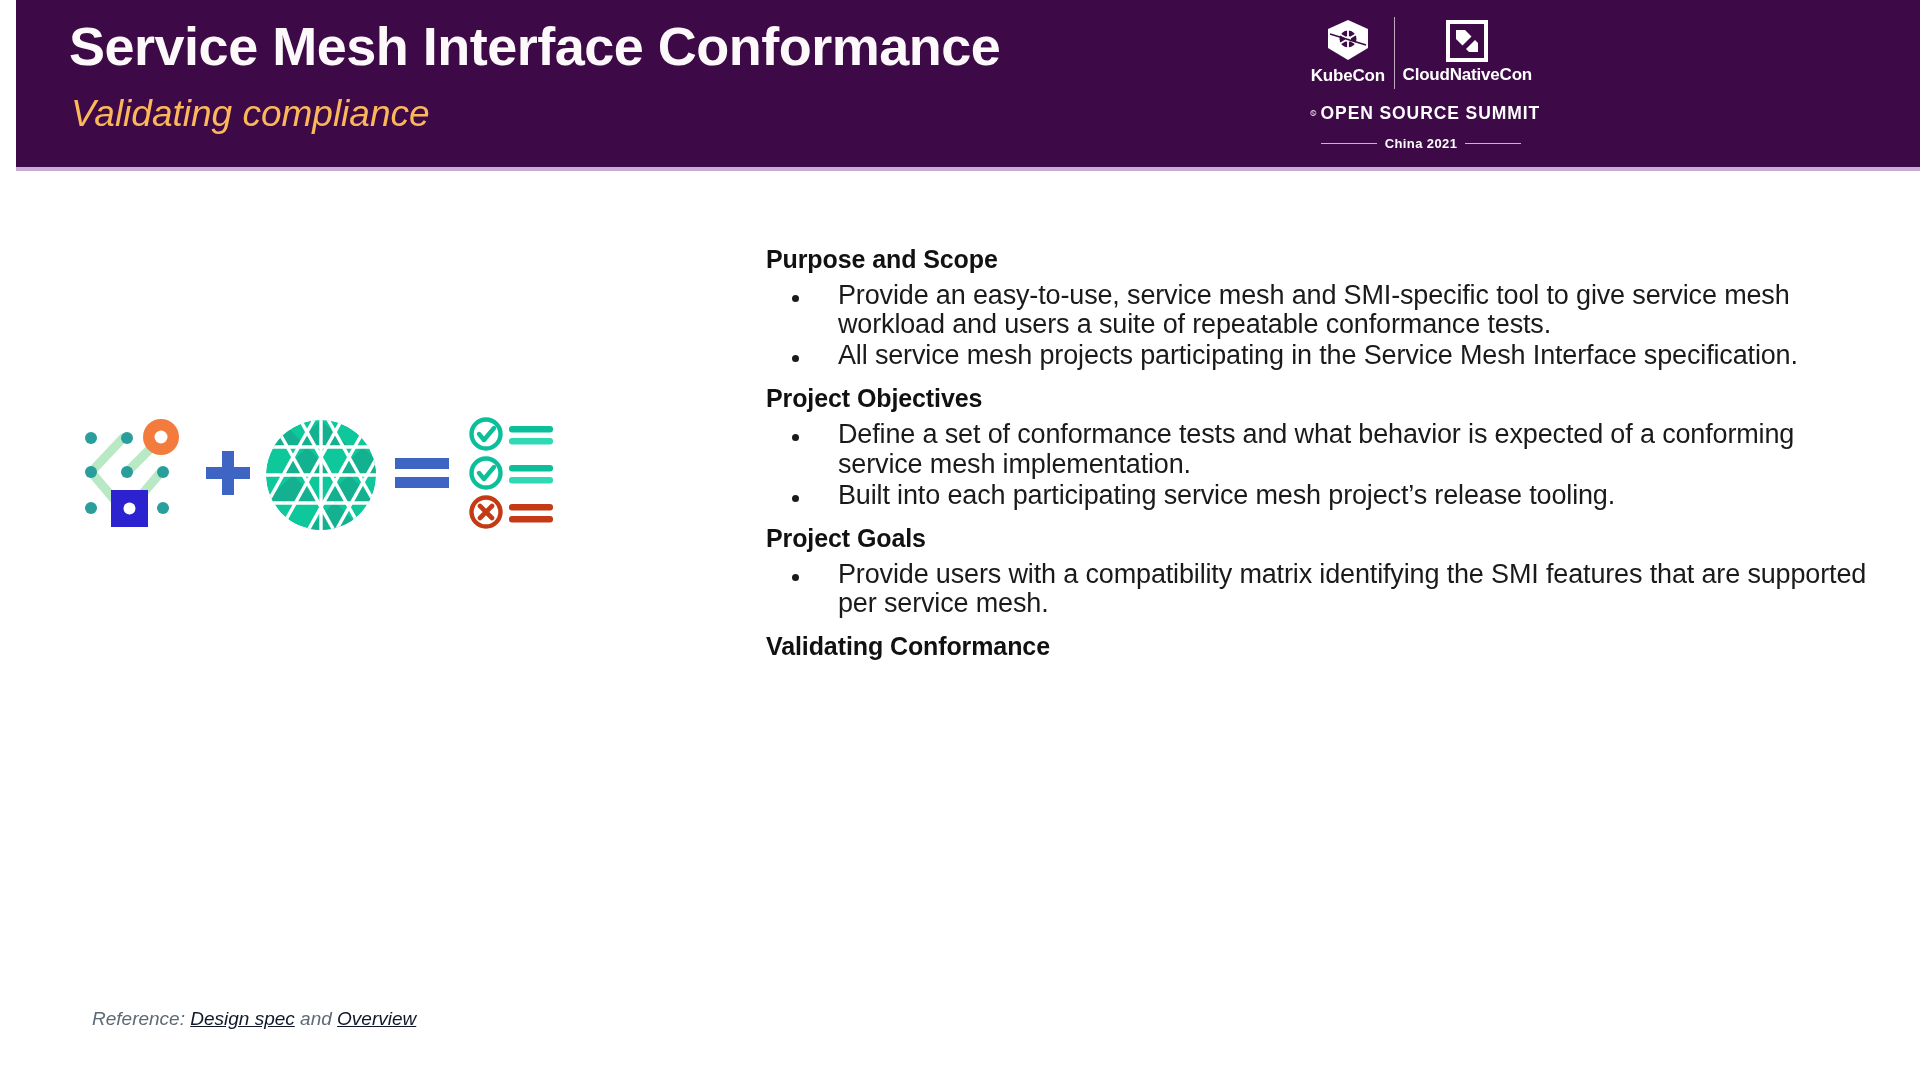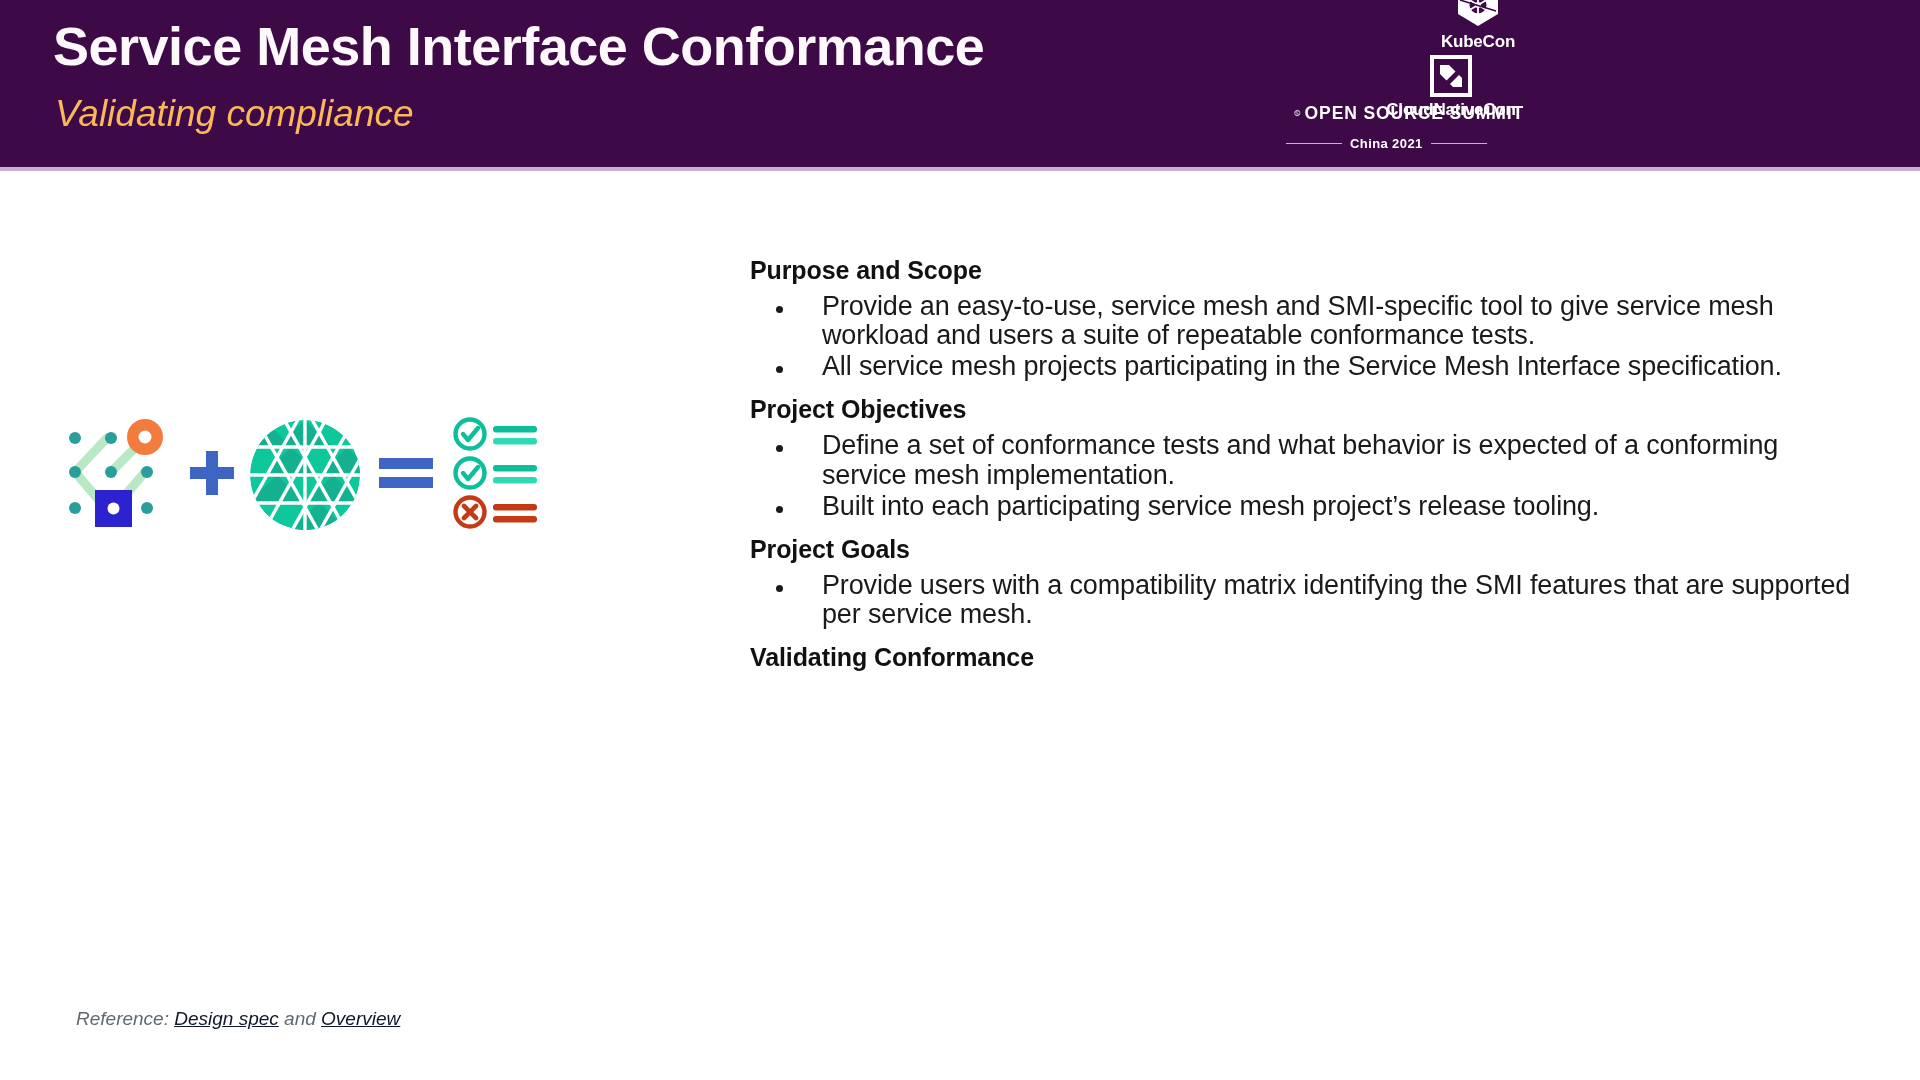--- a/index.html
+++ b/index.html
@@ -9,20 +9,21 @@
     height: 1080px;
     background: #ffffff;
     font-family: "Liberation Sans", sans-serif;
     overflow: hidden;
   }
   .slide {
     position: relative;
     width: 1572px;
     height: 1080px;
     background: #ffffff;
+    margin-left: 16px;
   }
 
   
   .header {
     position: absolute;
     left: 0; top: 0;
     width: 1920px;
     height: 167px;
     background: #3d0a47;
   }
@@ -60,25 +61,24 @@
   .conf-logo {
     position: absolute;
     right: 48px;
     top: 10px;
     width: 238px;
     height: 140px;
     color: #ffffff;
   }
   .logo-top {
     display: flex;
-    align-items: flex-end;
+    align-items: center;
     justify-content: center;
     gap: 0px;
     height: 84px;
-    flex-direction: column;
   }
   .logo-kube, .logo-cncf {
     display: flex;
     flex-direction: column;
     align-items: center;
     justify-content: flex-start;
   }
   .logo-kube { width: 92px; }
   .logo-cncf { width: 146px; }
   .logo-divider {
@@ -105,20 +105,21 @@
   }
   .oss-word {
     font-size: 17.5px;
     font-weight: bold;
     letter-spacing: 0.9px;
     white-space: nowrap;
   }
   .logo-year-row {
     display: flex;
     align-items: center;
+    justify-content: center;
     gap: 8px;
     margin-top: 6px;
   }
   .year-line {
     height: 1px;
     width: 56px;
     background: rgba(255,255,255,0.7);
   }
   .logo-year {
     font-size: 13px;
@@ -170,21 +171,21 @@
   .reference a {
     color: #0f172a;
     text-decoration: underline;
     font-style: italic;
   }
 
   
   .content {
     position: absolute;
     left: 750px;
-    top: 256px;
+    top: 245px;
     width: 1120px;
   }
   .section { margin-bottom: 2px; }
   .section-heading {
     font-size: 25px;
     font-weight: bold;
     color: #111111;
     letter-spacing: -0.1px;
     margin-bottom: 7px;
     margin-top: 14px;

